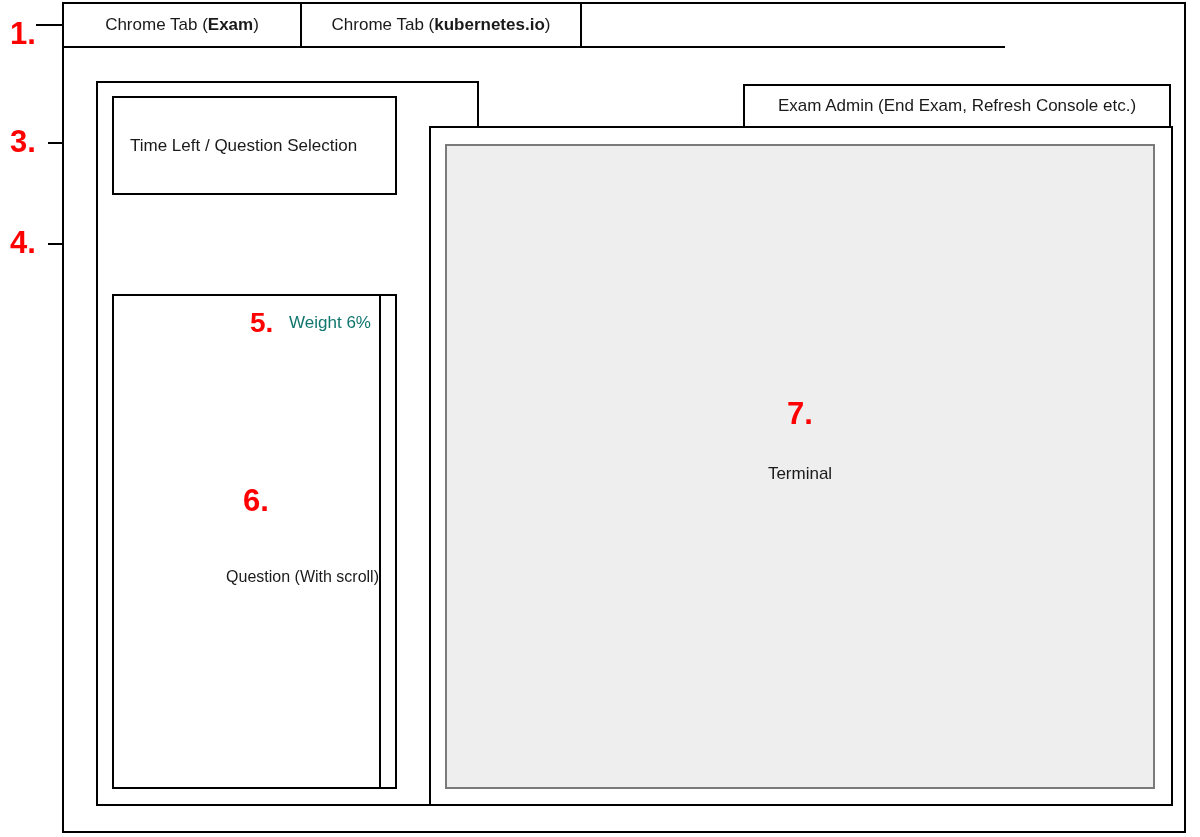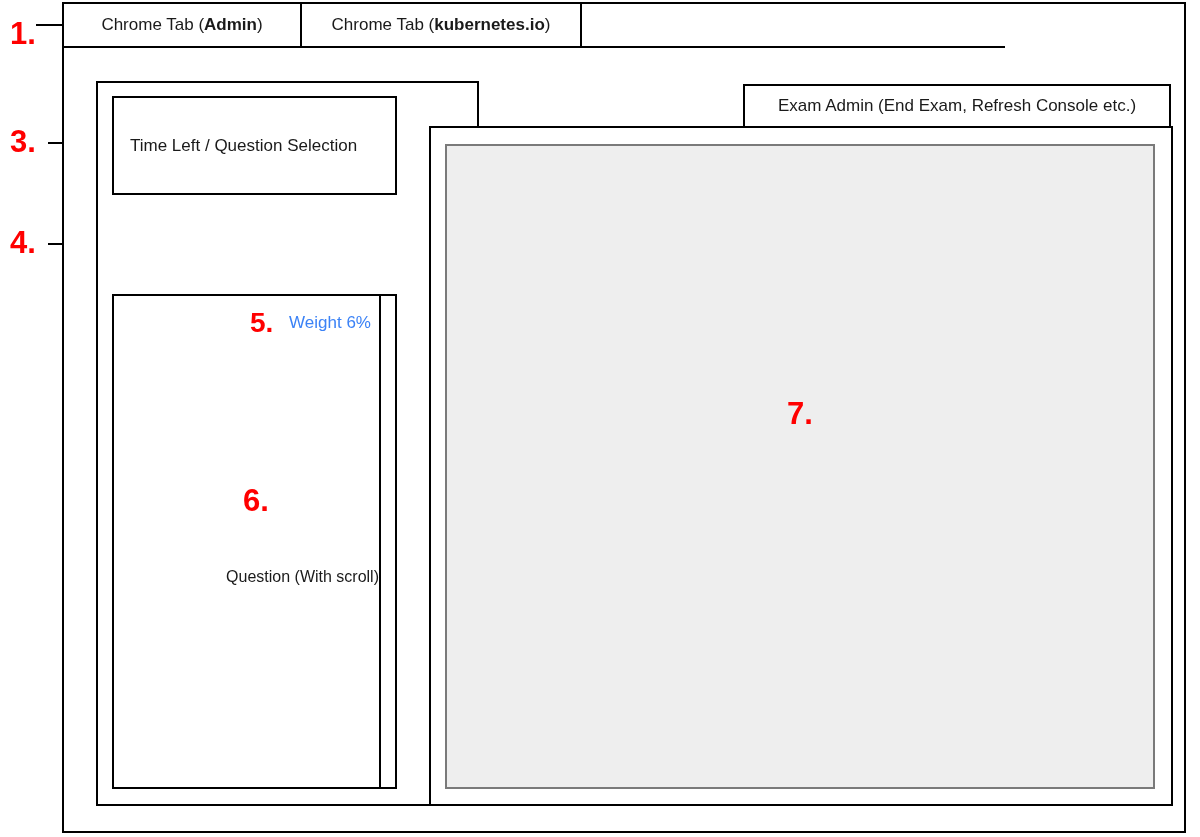--- a/index.html
+++ b/index.html
@@ -170,21 +170,21 @@
     width: 14px;
     height: 100%;
     box-sizing: border-box;
     background: #ffffff;
   }
   #weight-label {
     position: absolute;
     right: 8px;
     top: 17px;
     font-size: 17px;
-    color: #3b82f6;
+    color: #0f766e;
     white-space: nowrap;
   }
   #question-caption {
     position: absolute;
     left: 0;
     right: 0;
     top: 248px;
     text-align: right;
     font-size: 16px;
     color: #1a1a1a;
@@ -256,21 +256,21 @@
 <div class="arrow-line" style="left:48px; top:243px; width:60px;"></div>
 <div class="arrow-head" style="left:96px; top:237px;"></div>
 
 <div class="callout" style="left:700px; top:82px;">2.</div>
 
 <div id="browser-frame">
 
   <div id="tab-bar">
     <div class="tab tab-0">
       <span>Chrome Tab (</span>
-        <b>Admin</b>
+        <b>Exam</b>
         <span>)</span>
     </div>
     <div class="tab tab-1">
       <span>Chrome Tab (</span>
         <b>kubernetes.io</b>
         <span>)</span>
     </div>
     <div class="tab-filler"></div>
   </div>
 
@@ -295,17 +295,18 @@
           <div id="question-caption">Question (With scroll)</div>
         </div>
         <div id="question-scrollbar"></div>
       </div>
 
     </div>
 
     <div id="terminal-panel">
       <div id="terminal-box">
         <div class="callout" style="left:0; right:0; text-align:center; top:252px; font-size:31px;">7.</div>
+        <div id="terminal-caption">Terminal</div>
       </div>
     </div>
 
   </div>
 </div>
 
 </body></html>

